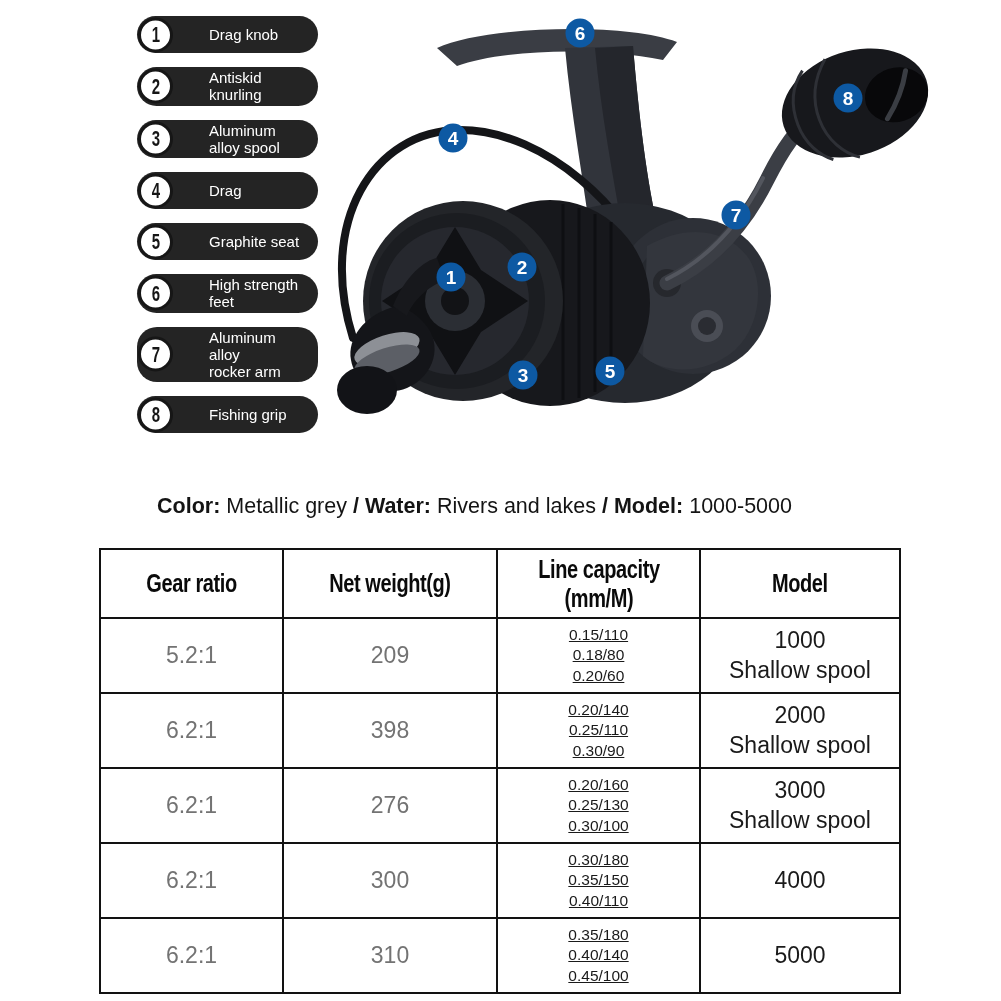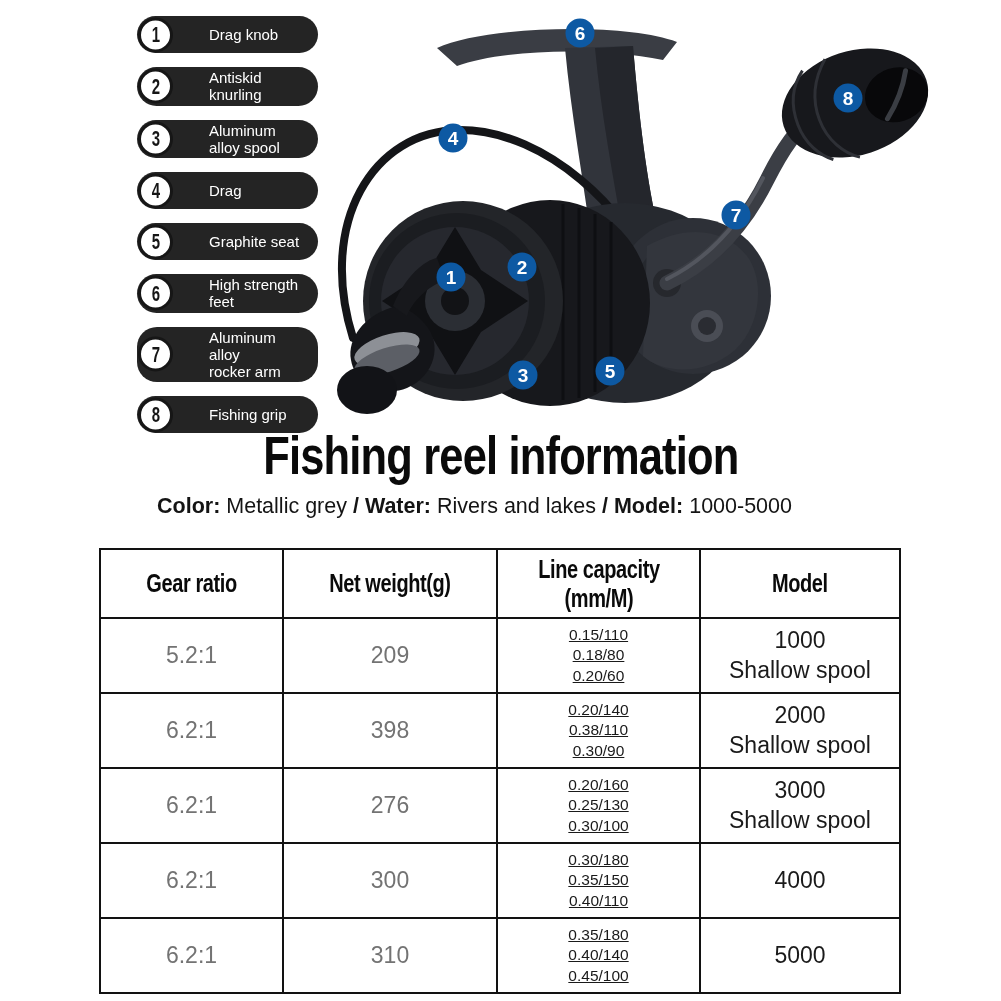--- a/index.html
+++ b/index.html
@@ -187,23 +187,20 @@
         <circle cx="441" cy="207" r="14.5" fill="#0d59a3"></circle>
         <text x="441" y="214" fill="#ffffff">7</text>
       </g>
       <g>
         <circle cx="553" cy="90" r="14.5" fill="#0d59a3"></circle>
         <text x="553" y="97" fill="#ffffff">8</text>
       </g>
     </g>
   </svg>
 
-  <div class="title">
-    <span>Fishing reel information</span>
-  </div>
 
   <div class="subtitle">
     <b>Color:</b>
     <span>Metallic grey</span>
     <b>/</b>
     <b>Water:</b>
     <span>Rivers and lakes</span>
     <b>/</b>
     <b>Model:</b>
     <span>1000-5000</span>
@@ -232,21 +229,21 @@
         <td class="cell-cap">0.15/110
 0.18/80
 0.20/60</td>
         <td class="cell-model">1000
 Shallow spool</td>
       </tr>
       <tr>
         <td class="cell-lg">6.2:1</td>
         <td class="cell-lg">398</td>
         <td class="cell-cap">0.20/140
-0.38/110
+0.25/110
 0.30/90</td>
         <td class="cell-model">2000
 Shallow spool</td>
       </tr>
       <tr>
         <td class="cell-lg">6.2:1</td>
         <td class="cell-lg">276</td>
         <td class="cell-cap">0.20/160
 0.25/130
 0.30/100</td>

